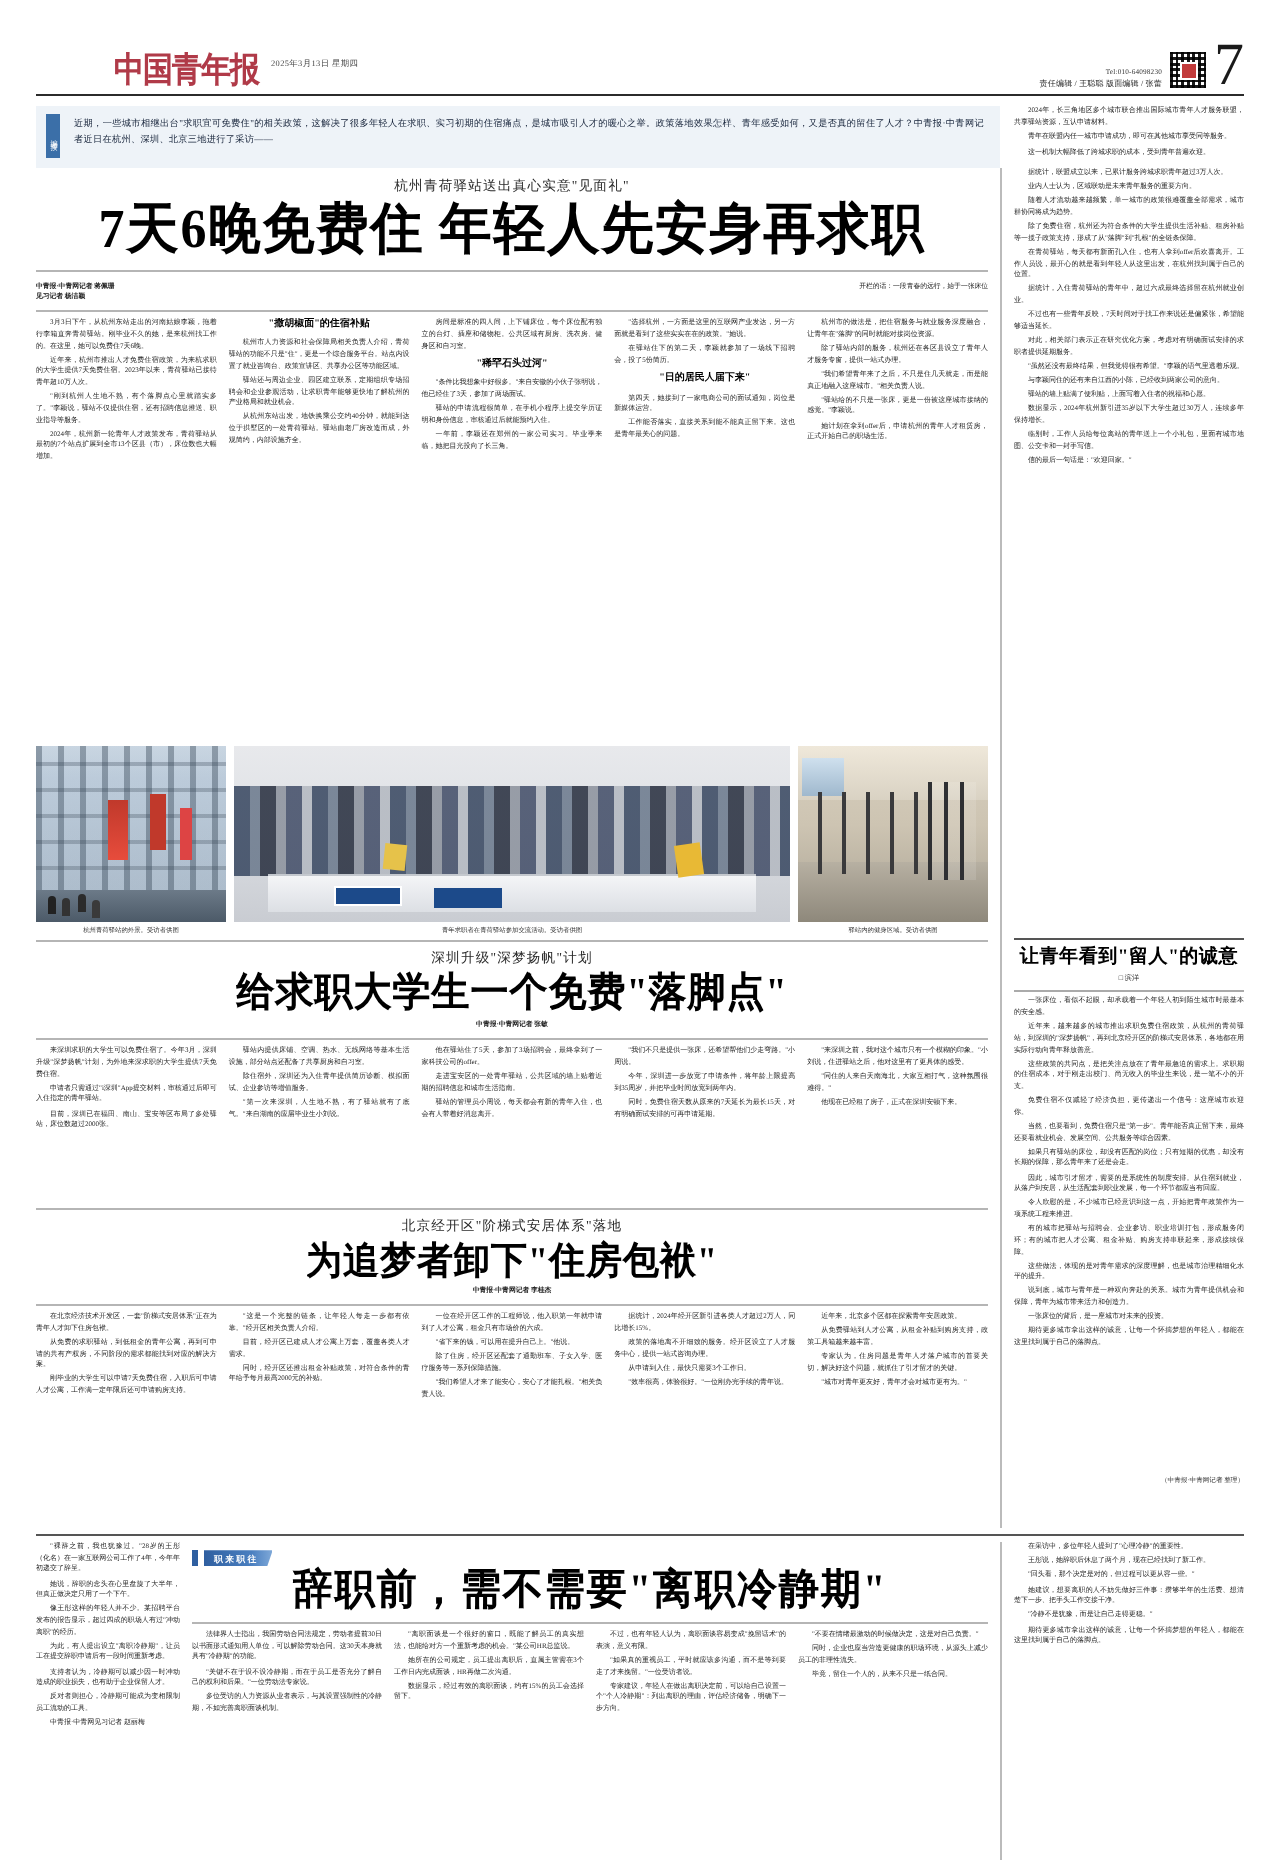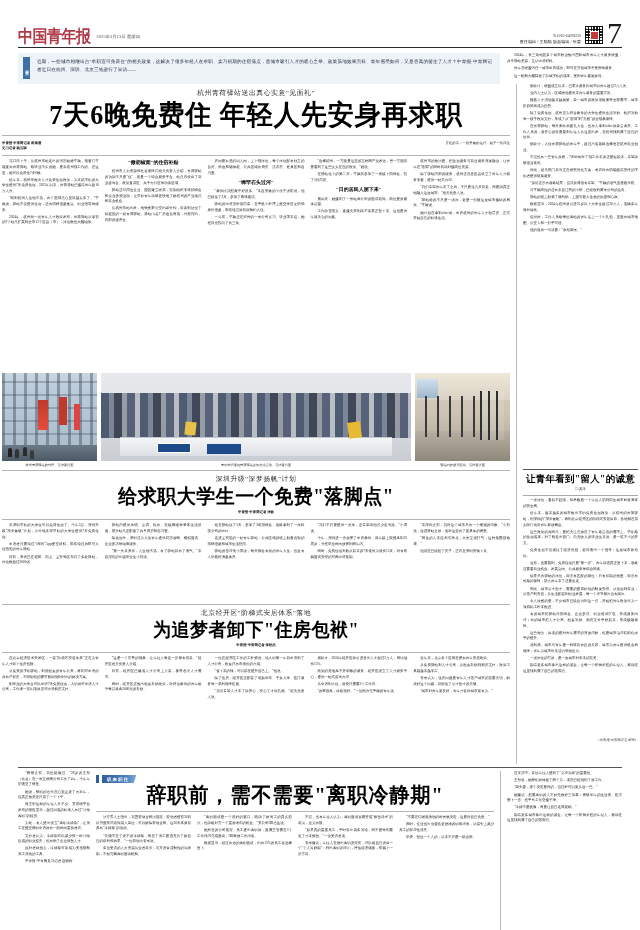--- a/index.html
+++ b/index.html
@@ -18,21 +18,21 @@
 
   
   .masthead {
     position: relative;
     height: 44px;
     padding: 12px 18px 0 18px;
     display: flex;
     align-items: flex-end;
     justify-content: space-between;
   }
-  .mast-left { display: flex; align-items: center; gap: 6px; }
+  .mast-left { display: flex; align-items: flex-start; gap: 6px; margin-left: 39px; }
   .logo-cn {
     font-family: "Liberation Serif", serif;
     font-size: 15px;
     font-weight: bold;
     color: #b03a48;
     letter-spacing: -0.5px;
     line-height: 1;
     transform: scaleY(1.15);
     white-space: nowrap;
   }
@@ -183,21 +183,21 @@
     letter-spacing: 1px;
     color: #000;
     line-height: 1.15;
     font-family: "Liberation Serif", serif;
     transform: scaleY(1.05);
   }
 
   
   .body-area {
     display: flex;
-    padding: 0 2px;
+    padding: 0 18px;
     gap: 6px;
   }
   .left-main { flex: 1 1 auto; }
   .right-rail {
     flex: 0 0 122px;
     border-left: 0.5px solid #bbb;
     padding-left: 6px;
   }
 
   .byline-row {

